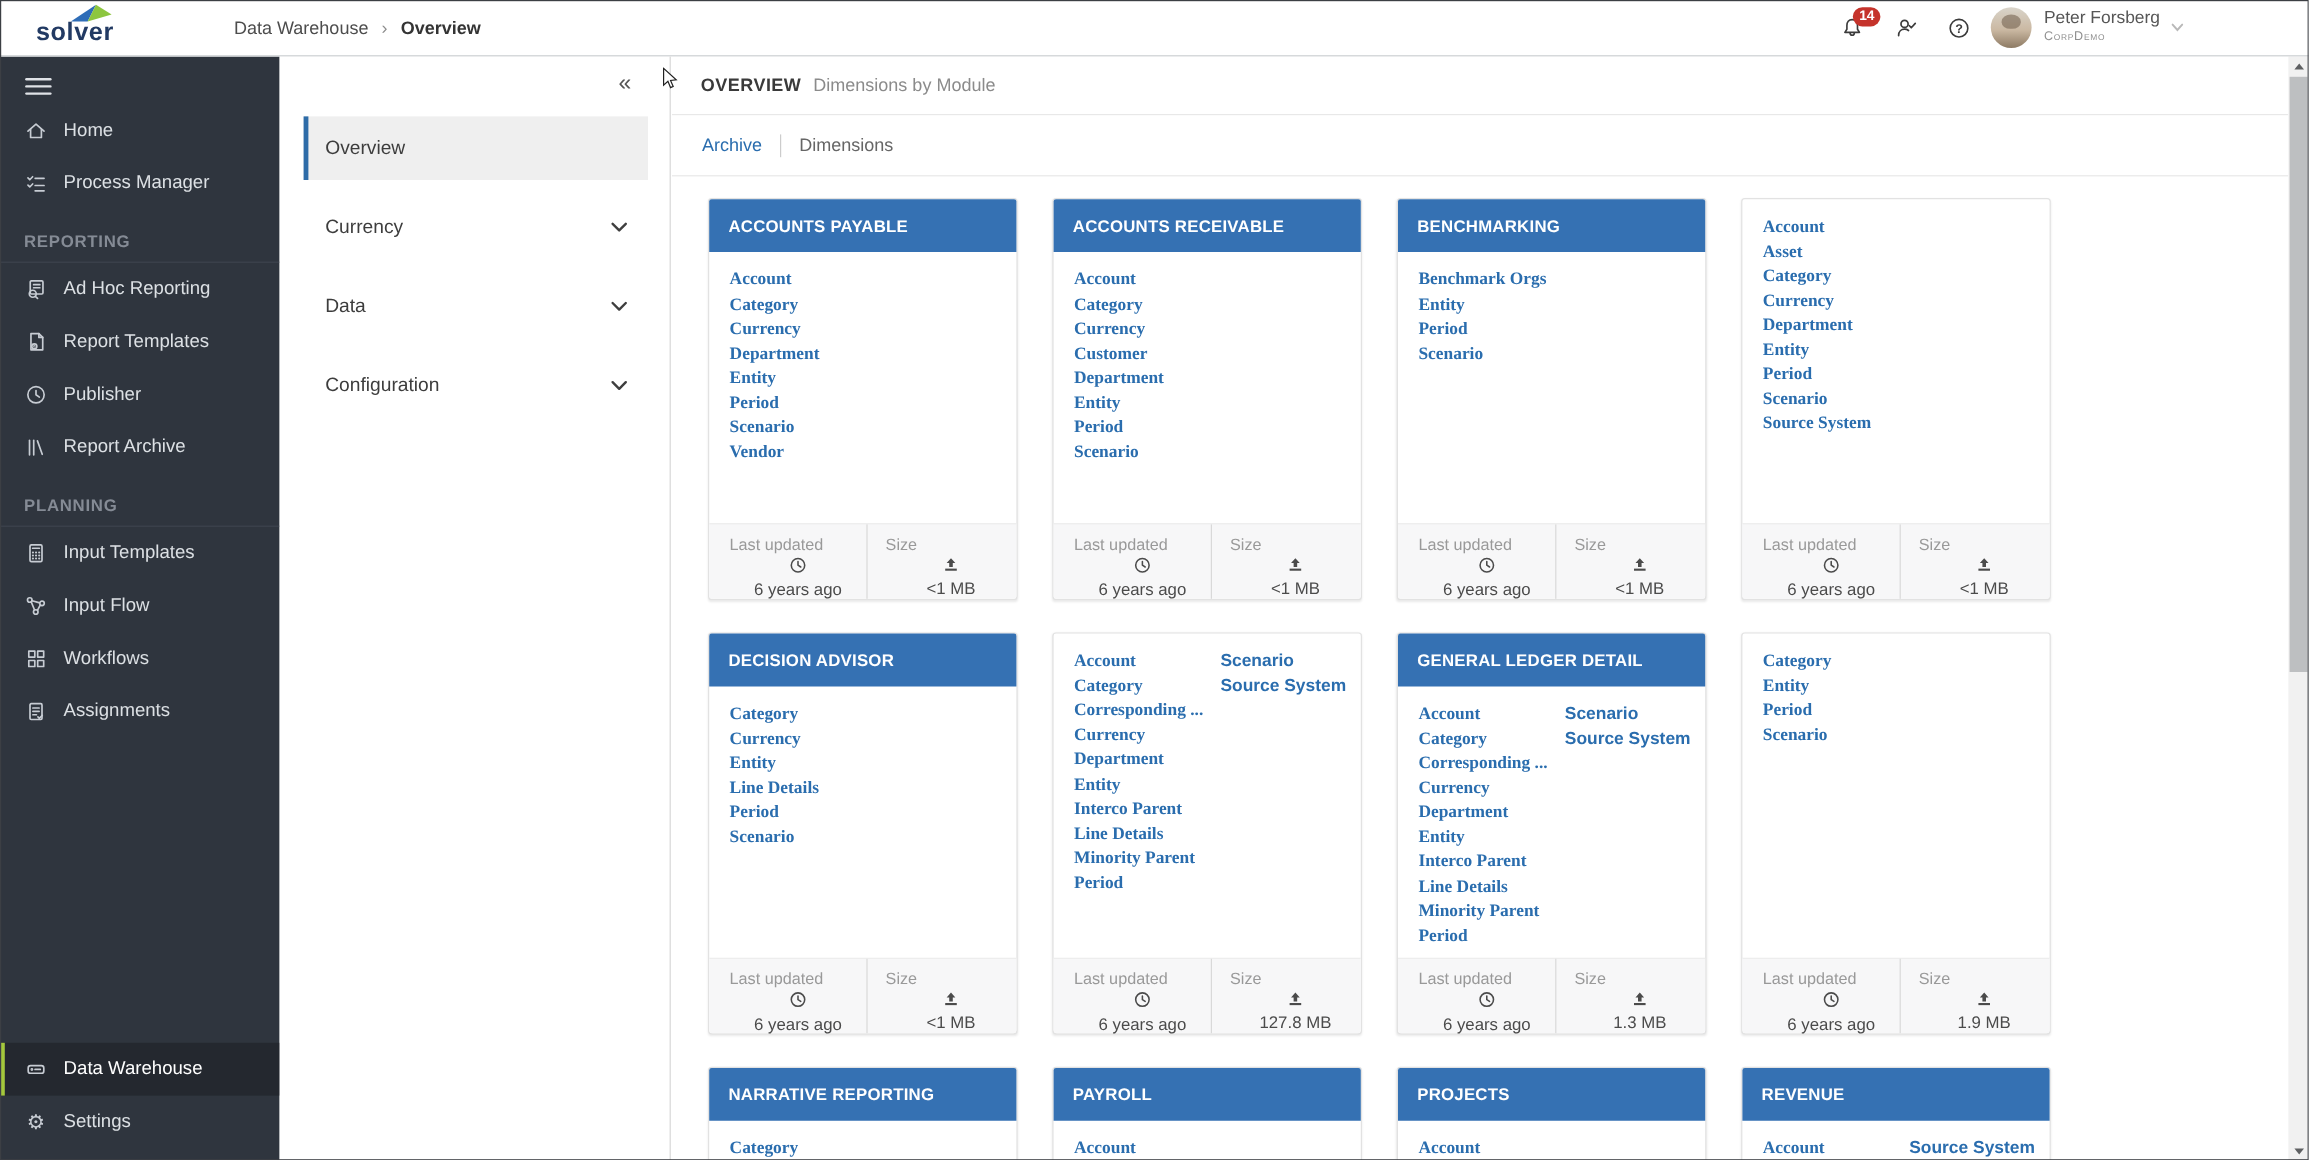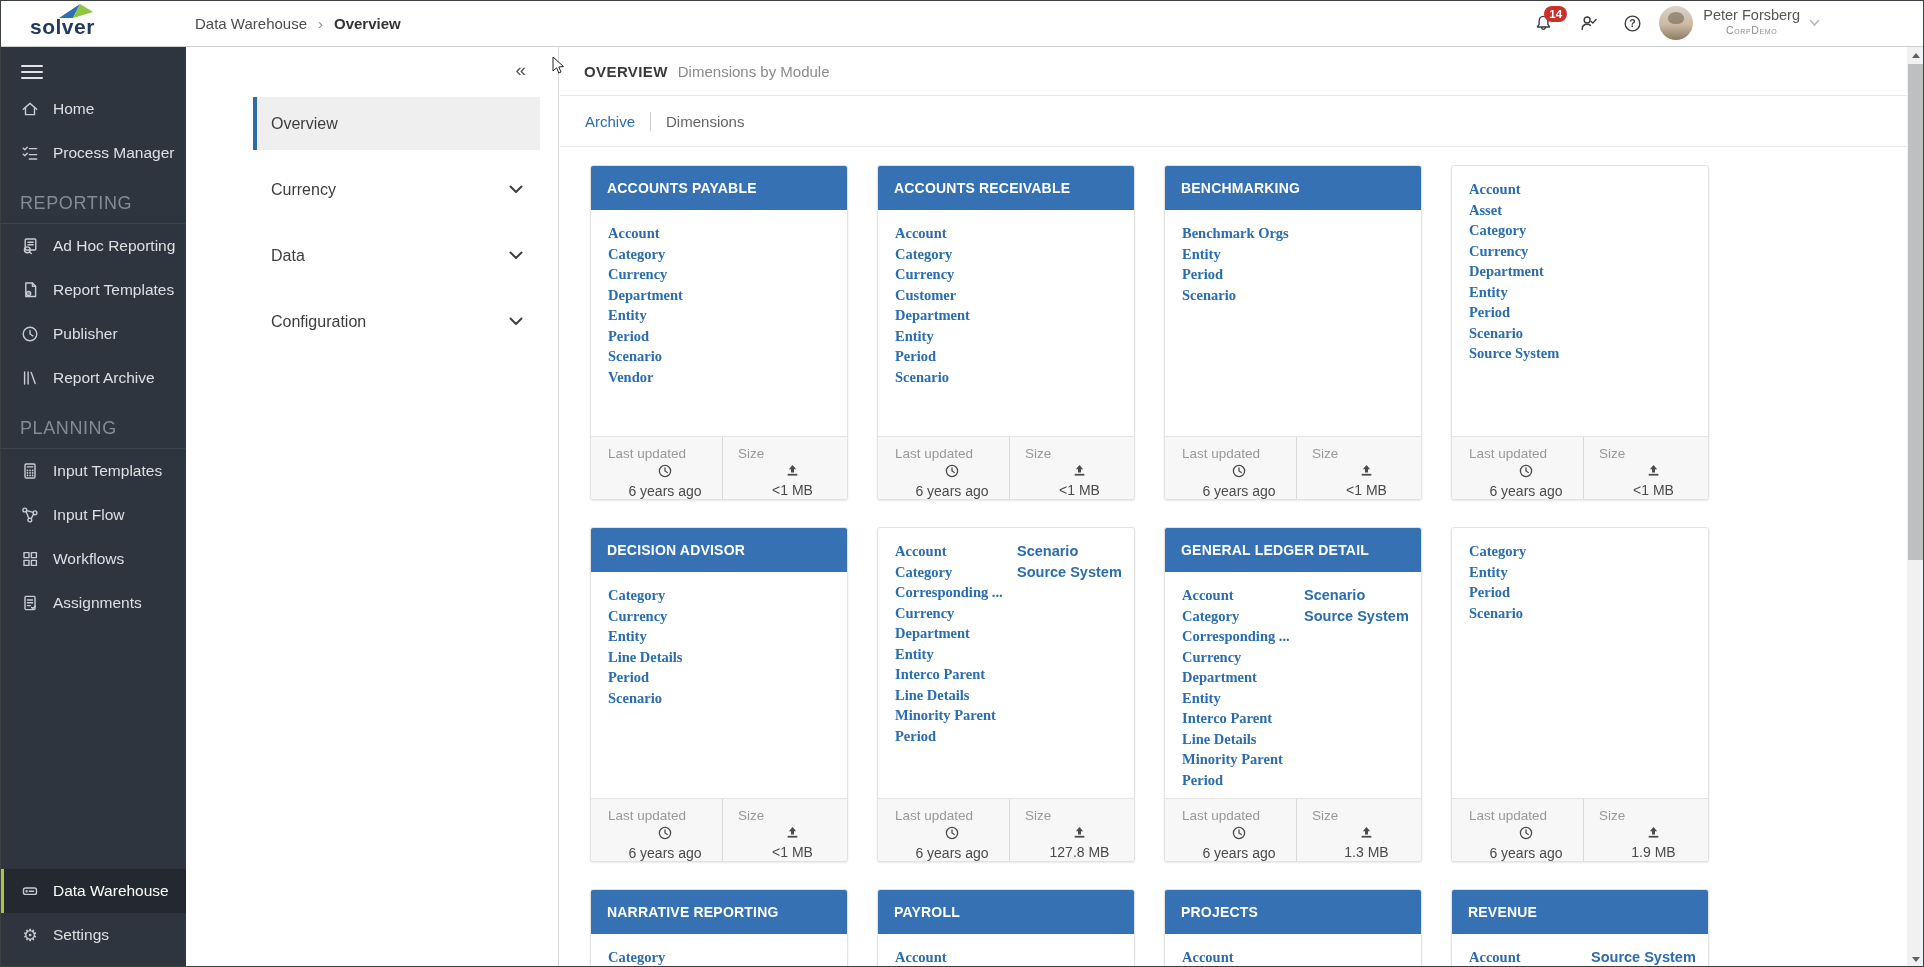--- a/index.html
+++ b/index.html
@@ -12,45 +12,45 @@
 
   
   .topbar { position:absolute; top:0; left:0; right:0; height:47px; background:#fff;
             border-bottom:1px solid #cdd0d3; z-index:5; }
   .logo { position:absolute; left:30px; top:3px; display:flex; flex-direction:column; align-items:flex-end; }
   .logo svg { display:block; margin-bottom:-3px; }
   .logo-text { font-size:21px; font-weight:bold; color:#223a63; letter-spacing:.5px; line-height:22px; }
   .crumbs { position:absolute; left:195px; top:0; height:46px; display:flex; align-items:center; gap:11px; font-size:15px; color:#4d4d4d; }
   .crumb-sep { color:#8d8d8d; font-size:15px; }
   .crumb-current { font-weight:bold; color:#343434; }
-  .topbar-right { position:absolute; right:104px; top:0; height:46px; display:flex; align-items:center;text-align:center; }
+  .topbar-right { position:absolute; right:104px; top:0; height:46px; display:flex; align-items:center; }
   .tb-icon { color:#3c3c3c; display:flex; align-items:center; justify-content:center; }
   .bell-wrap { position:relative; margin-right:24px; }
   .badge { position:absolute; top:-7px; left:11px; background:#c5332b; color:#fff; font-size:11.5px;
            font-weight:bold; padding:2px 5px; border-radius:9px; line-height:12px; }
   .people-wrap { margin-right:22px; }
   .help-wrap { margin-right:16px; }
   .avatar { width:34px; height:34px; border-radius:50%; overflow:hidden; flex:0 0 34px;
             background:linear-gradient(180deg,#d9d4ca 0%,#cbb9a3 55%,#8d7a63 100%); position:relative; }
   .avatar::after { content:""; position:absolute; left:9px; top:6px; width:16px; height:12px;
             border-radius:50% 50% 45% 45%; background:#6e5b48; opacity:.55; }
   .userbox { margin-left:10px; line-height:15px; }
   .user-name { font-size:14.5px; color:#565656; }
   .user-org { font-size:10.5px; color:#8f8f8f; font-variant:small-caps; letter-spacing:.6px; }
   .user-chevron { margin-left:9px; color:#b9b9b9; }
 
   
-  .sidebar { position:absolute; top:47px; left:0; width:186px; bottom:0; background:#2f353e; }
+  .sidebar { position:absolute; top:47px; left:0; width:233px; bottom:0; background:#2f353e; }
   .hamburger { margin:18px 0 8px 21px; width:22px; cursor:pointer; }
   .hamburger span { display:block; height:2px; background:#dfe2e6; margin-bottom:4px; border-radius:1px; }
   .side-item { height:44px; display:flex; align-items:center; padding-left:20px; gap:13px;
                color:#dce0e4; font-size:15.5px; cursor:pointer; }
   .side-item .icn { width:20px; height:20px; color:#c7ccd3; display:flex; align-items:center; justify-content:center; }
-  .side-section-label { margin-top:18px; padding:0 0 9px 20px; color:#858b95; font-size:18px;
-               font-weight:normal; letter-spacing:.6px; }
+  .side-section-label { margin-top:18px; padding:0 0 9px 20px; color:#858b95; font-size:14px;
+               font-weight:bold; letter-spacing:.6px; }
   .side-divider { border-bottom:1px solid #3e444e; }
   .side-bottom { position:absolute; left:0; right:0; bottom:10px; }
   .side-item.active { background:#24282f; border-left:4px solid #a4c83c; padding-left:16px; color:#fff; }
   .uicon { font-size:17px; line-height:1; }
 
   
   .panel { position:absolute; top:47px; left:233px; width:326px; bottom:0; background:#fff;
            border-right:1px solid #d8d8d8; }
   .collapse-btn { position:absolute; top:12px; right:32px; font-size:19px; color:#555; cursor:pointer; }
   .panel-items { padding-top:50px; }

